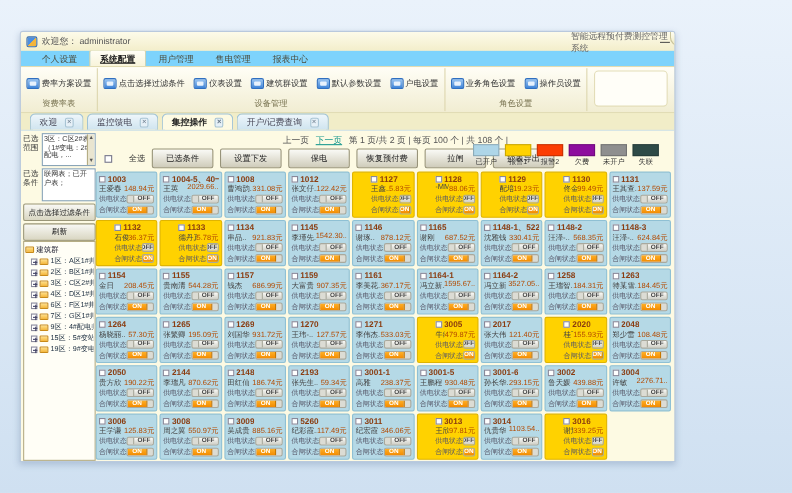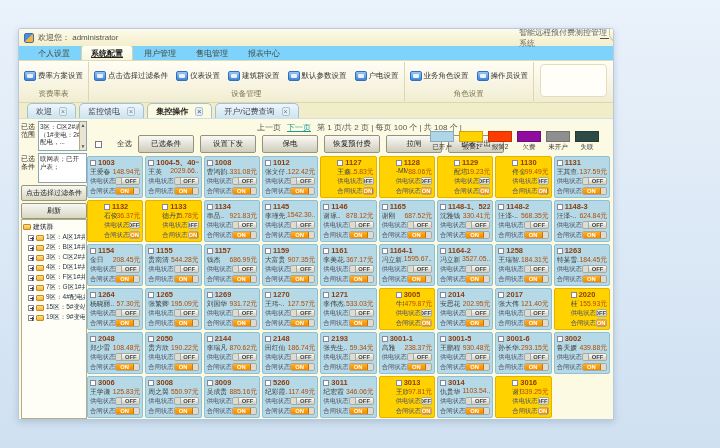--- a/index.html
+++ b/index.html
@@ -1046,42 +1046,20 @@
           <div class="c-row">
             <span class="lb">合闸状态</span>
             <span class="track on">
               <i>ON</i>
             </span>
           </div>
         </div>
         <div class="card open">
           <div class="c-head">
             <span class="cb"></span>
-            <span class="cid">2014</span>
-          </div>
-          <div class="c-name">
-            <span class="nm">安思花</span>
-            <span class="amt">202.95元</span>
-          </div>
-          <div class="c-row">
-            <span class="lb">供电状态</span>
-            <span class="track off">
-              <i>OFF</i>
-            </span>
-          </div>
-          <div class="c-row">
-            <span class="lb">合闸状态</span>
-            <span class="track on">
-              <i>ON</i>
-            </span>
-          </div>
-        </div>
-        <div class="card open">
-          <div class="c-head">
-            <span class="cb"></span>
             <span class="cid">2017</span>
           </div>
           <div class="c-name">
             <span class="nm">张大伟</span>
             <span class="amt">121.40元</span>
           </div>
           <div class="c-row">
             <span class="lb">供电状态</span>
             <span class="track off">
               <i>OFF</i>
@@ -1293,20 +1271,42 @@
           </div>
         </div>
         <div class="card open">
           <div class="c-head">
             <span class="cb"></span>
             <span class="cid">3002</span>
           </div>
           <div class="c-name">
             <span class="nm">鲁天媛</span>
             <span class="amt">439.88元</span>
+          </div>
+          <div class="c-row">
+            <span class="lb">供电状态</span>
+            <span class="track off">
+              <i>OFF</i>
+            </span>
+          </div>
+          <div class="c-row">
+            <span class="lb">合闸状态</span>
+            <span class="track on">
+              <i>ON</i>
+            </span>
+          </div>
+        </div>
+        <div class="card open">
+          <div class="c-head">
+            <span class="cb"></span>
+            <span class="cid">3004</span>
+          </div>
+          <div class="c-name">
+            <span class="nm">许敏</span>
+            <span class="amt">2276.71..</span>
           </div>
           <div class="c-row">
             <span class="lb">供电状态</span>
             <span class="track off">
               <i>OFF</i>
             </span>
           </div>
           <div class="c-row">
             <span class="lb">合闸状态</span>
             <span class="track on">

